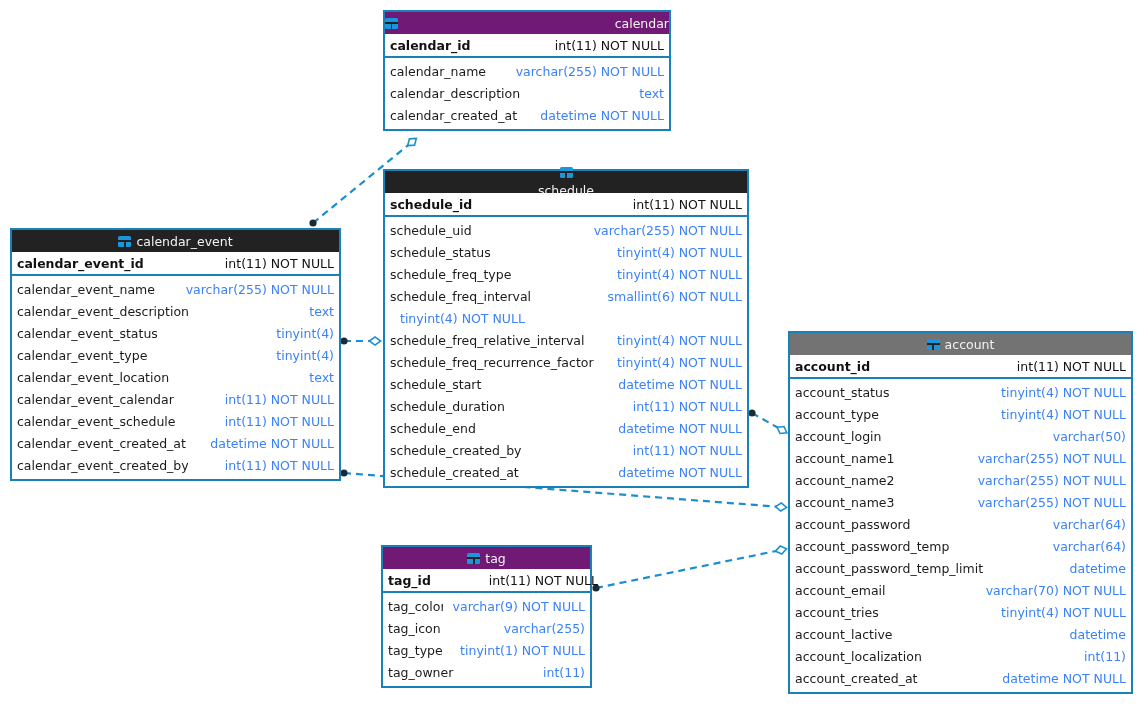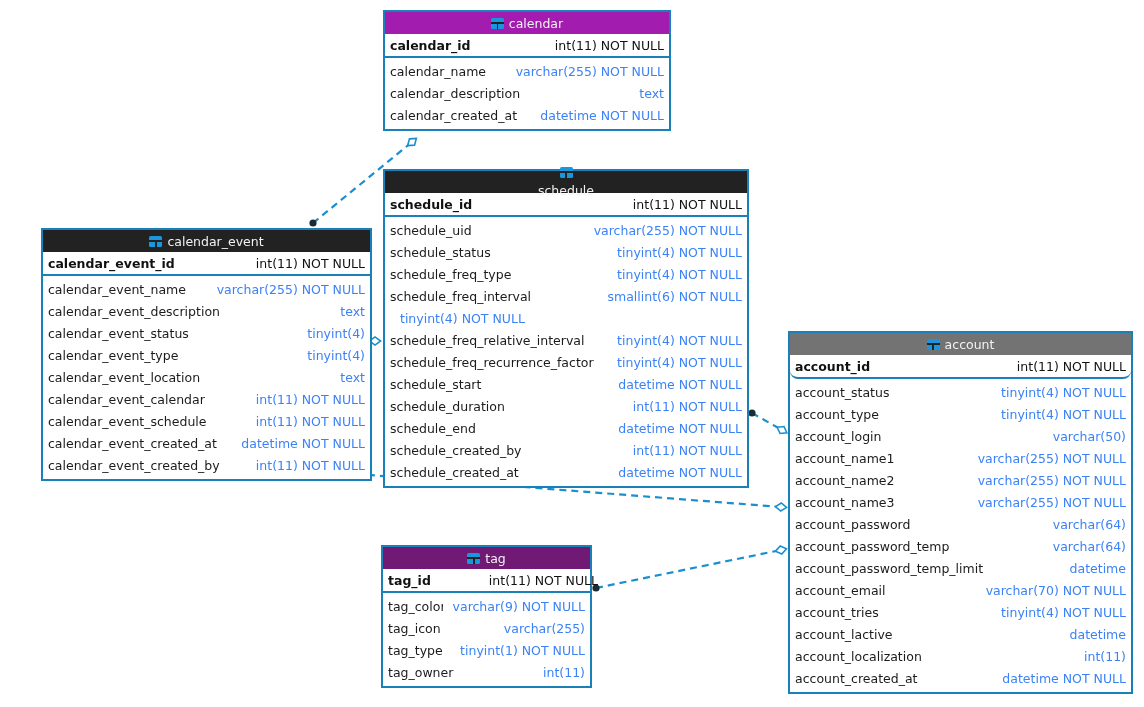--- a/index.html
+++ b/index.html
@@ -140,21 +140,21 @@
       </g>
       <g>
         <line x1="596" y1="588" x2="781" y2="550" stroke="#1a8fd0" stroke-width="2.2" stroke-dasharray="7 5"></line>
         <circle cx="596" cy="588" r="3.6" fill="#1b2b33"></circle>
         <polygon points="-5.6,0 0,-4.032 5.6,0 0,4.032" fill="#ffffff" stroke="#1a8fd0" stroke-width="1.6" transform="translate(781,550) rotate(-11.607415675794945)"></polygon>
       </g>
     </svg>
 
   <div id="entity-layer">
       <div class="entity" style="left: 383px; top: 10px; width: 288px; border-color: rgb(26, 128, 184);">
-        <div class="entity-header" style="background: #a21caf; color: rgb(242, 242, 242);">
+        <div class="entity-header" style="background: #701a75; color: rgb(242, 242, 242); justify-content: space-between;">
           <span class="tbl-icon">
             <span class="ic-body" style="background: rgb(26, 150, 221);"></span>
             <span class="ic-gap-h" style="background: rgb(34, 34, 34);"></span>
             <span class="ic-gap-v" style="background: rgb(34, 34, 34);"></span>
           </span>
           <span>calendar</span>
         </div>
         <div class="entity-pk" style="border-bottom-color: rgb(26, 128, 184);">
           <span class="pk-name">calendar_id</span>
           <span class="pk-type">int(11) NOT NULL</span>
@@ -230,21 +230,21 @@
           <div class="attr-row">
             <span class="attr-name">schedule_created_by</span>
             <span class="attr-type">int(11) NOT NULL</span>
           </div>
           <div class="attr-row">
             <span class="attr-name">schedule_created_at</span>
             <span class="attr-type">datetime NOT NULL</span>
           </div>
         </div>
       </div>
-      <div class="entity" style="left: 10px; top: 228px; width: 331px; border-color: rgb(26, 128, 184); margin-left: 31px;">
+      <div class="entity" style="left: 10px; top: 228px; width: 331px; border-color: rgb(26, 128, 184);">
         <div class="entity-header" style="background: rgb(34, 34, 34); color: rgb(242, 242, 242);">
           <span class="tbl-icon">
             <span class="ic-body" style="background: rgb(26, 150, 221);"></span>
             <span class="ic-gap-h" style="background: rgb(34, 34, 34);"></span>
             <span class="ic-gap-v" style="background: rgb(34, 34, 34);"></span>
           </span>
           <span>calendar_event</span>
         </div>
         <div class="entity-pk" style="border-bottom-color: rgb(26, 128, 184);">
           <span class="pk-name">calendar_event_id</span>
@@ -291,21 +291,21 @@
       </div>
       <div class="entity" style="left: 788px; top: 331px; width: 345px; border-color: rgb(26, 128, 184);">
         <div class="entity-header" style="background: #737373; color: rgb(242, 242, 242);">
           <span class="tbl-icon">
             <span class="ic-body" style="background: rgb(26, 150, 221);"></span>
             <span class="ic-gap-h" style="background: rgb(34, 34, 34);"></span>
             <span class="ic-gap-v" style="background: rgb(34, 34, 34);"></span>
           </span>
           <span>account</span>
         </div>
-        <div class="entity-pk" style="border-bottom-color: rgb(26, 128, 184); border-radius: 8px;">
+        <div class="entity-pk" style="border-bottom-color: rgb(26, 128, 184);">
           <span class="pk-name">account_id</span>
           <span class="pk-type">int(11) NOT NULL</span>
         </div>
         <div class="entity-body">
           <div class="attr-row">
             <span class="attr-name">account_status</span>
             <span class="attr-type">tinyint(4) NOT NULL</span>
           </div>
           <div class="attr-row">
             <span class="attr-name">account_type</span>

